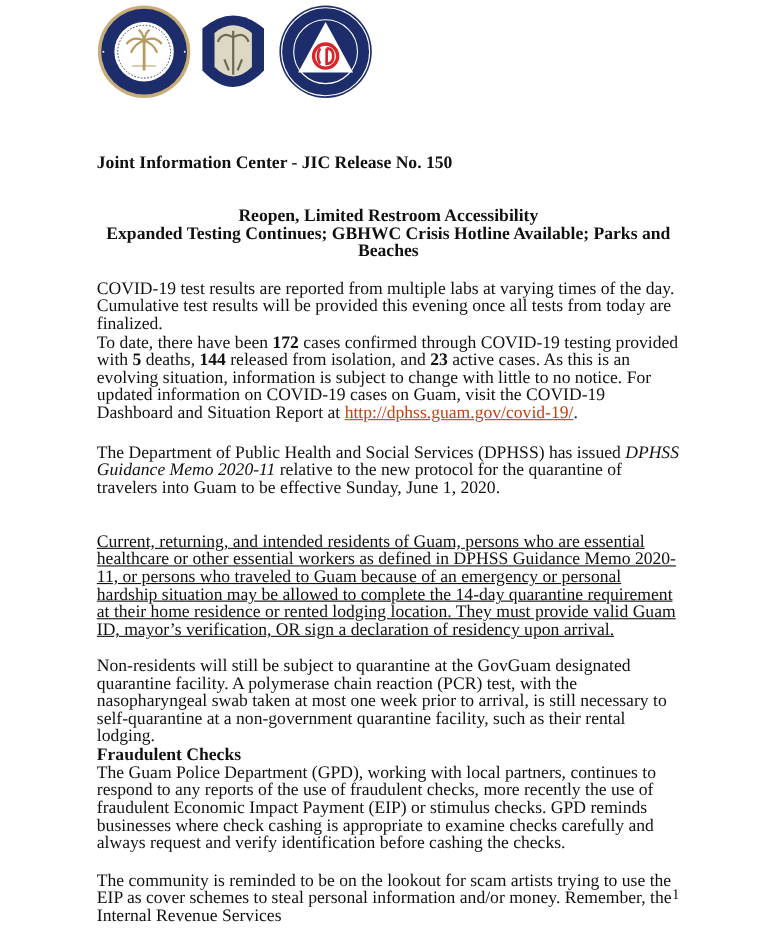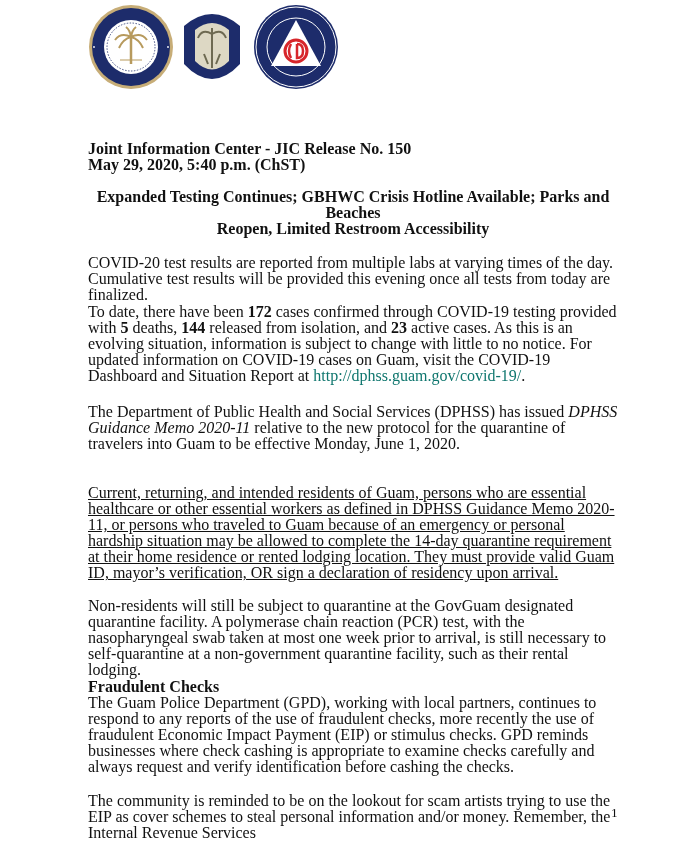--- a/index.html
+++ b/index.html
@@ -13,21 +13,21 @@
     .title { top: 152px; font-weight: bold; text-align: center; left: 88px; width: 530px; }
     p { margin: 0; }
     .p1 { top: 218px; }
     .p2 { top: 267px; }
     .h-uqp { top: 367px; }
     .p4 { top: 448px; text-decoration: underline; }
     .p5 { top: 561px; }
     .h-fc { top: 642px; }
     .p7 { top: 756px; }
     b { font-weight: bold; }
-    .link { color: #0f766e; }
+    .link { color: #c2410c; text-decoration: underline; }
     .page-num { position: absolute; top: 805px; left: 611px; font-size: 13.4px; }
   </style>
 </head>
 <body>
 
 <div class="seals">
   <div class="seal" style="left:0;">
     <svg width="86" height="86" viewBox="0 0 86 86">
       <circle cx="43" cy="43" r="42" fill="#c7ad77"></circle>
       <circle cx="43" cy="43" r="39" fill="#1d2c6b"></circle>
@@ -57,34 +57,33 @@
       <path d="M43 16 L68 62 L18 62 Z" fill="#ffffff"></path>
       <circle cx="43" cy="47" r="11" fill="#ffffff" stroke="#d7262b" stroke-width="3"></circle>
       <path d="M38 40 Q34 47 38 54" stroke="#d7262b" stroke-width="2.5" fill="none"></path>
       <path d="M44 40 L44 54 Q50 54 50 47 Q50 40 44 40" stroke="#d7262b" stroke-width="2.5" fill="none"></path>
     </svg>
   </div>
 </div>
 
 <div class="text hdr">
   <div>Joint Information Center - JIC Release No. 150</div>
-  <div>May 29, 2020, 5:40 p.m. (ChST)</div>
 </div>
 
 <div class="text title">
+  <div>Reopen, Limited Restroom Accessibility</div>
   <div>Expanded Testing Continues; GBHWC Crisis Hotline Available; Parks and Beaches</div>
-  <div>Reopen, Limited Restroom Accessibility</div>
 </div>
 
-<p class="text p1">COVID-20 test results are reported from multiple labs at varying times of the day. Cumulative test results will be provided this evening once all tests from today are finalized.</p>
+<p class="text p1">COVID-19 test results are reported from multiple labs at varying times of the day. Cumulative test results will be provided this evening once all tests from today are finalized.</p>
 
 <p class="text p2"><span>To date, there have been </span><b>172</b><span> cases confirmed through COVID-19 testing provided with </span><b>5</b><span> deaths, </span><b>144</b><span> released from isolation, and </span><b>23</b><span> active cases. As this is an evolving situation, information is subject to change with little to no notice. For updated information on COVID-19 cases on Guam, visit the COVID-19 Dashboard and Situation Report at </span><a class="link">http://dphss.guam.gov/covid-19/</a><span>.</span></p>
 
 <div class="text h-uqp">
-  <p><span>The Department of Public Health and Social Services (DPHSS) has issued </span><i>DPHSS Guidance Memo 2020-11</i><span> relative to the new protocol for the quarantine of travelers into Guam to be effective Monday, June 1, 2020.</span></p>
+  <p><span>The Department of Public Health and Social Services (DPHSS) has issued </span><i>DPHSS Guidance Memo 2020-11</i><span> relative to the new protocol for the quarantine of travelers into Guam to be effective Sunday, June 1, 2020.</span></p>
 </div>
 
 <p class="text p4">Current, returning, and intended residents of Guam, persons who are essential healthcare or other essential workers as defined in DPHSS Guidance Memo 2020-11, or persons who traveled to Guam because of an emergency or personal hardship situation may be allowed to complete the 14-day quarantine requirement at their home residence or rented lodging location. They must provide valid Guam ID, mayor’s verification, OR sign a declaration of residency upon arrival.</p>
 
 <p class="text p5">Non-residents will still be subject to quarantine at the GovGuam designated quarantine facility. A polymerase chain reaction (PCR) test, with the nasopharyngeal swab taken at most one week prior to arrival, is still necessary to self-quarantine at a non-government quarantine facility, such as their rental lodging.</p>
 
 <div class="text h-fc">
   <div style="font-weight:bold;">Fraudulent Checks</div>
   <p>The Guam Police Department (GPD), working with local partners, continues to respond to any reports of the use of fraudulent checks, more recently the use of fraudulent Economic Impact Payment (EIP) or stimulus checks. GPD reminds businesses where check cashing is appropriate to examine checks carefully and always request and verify identification before cashing the checks.</p>
 </div>

